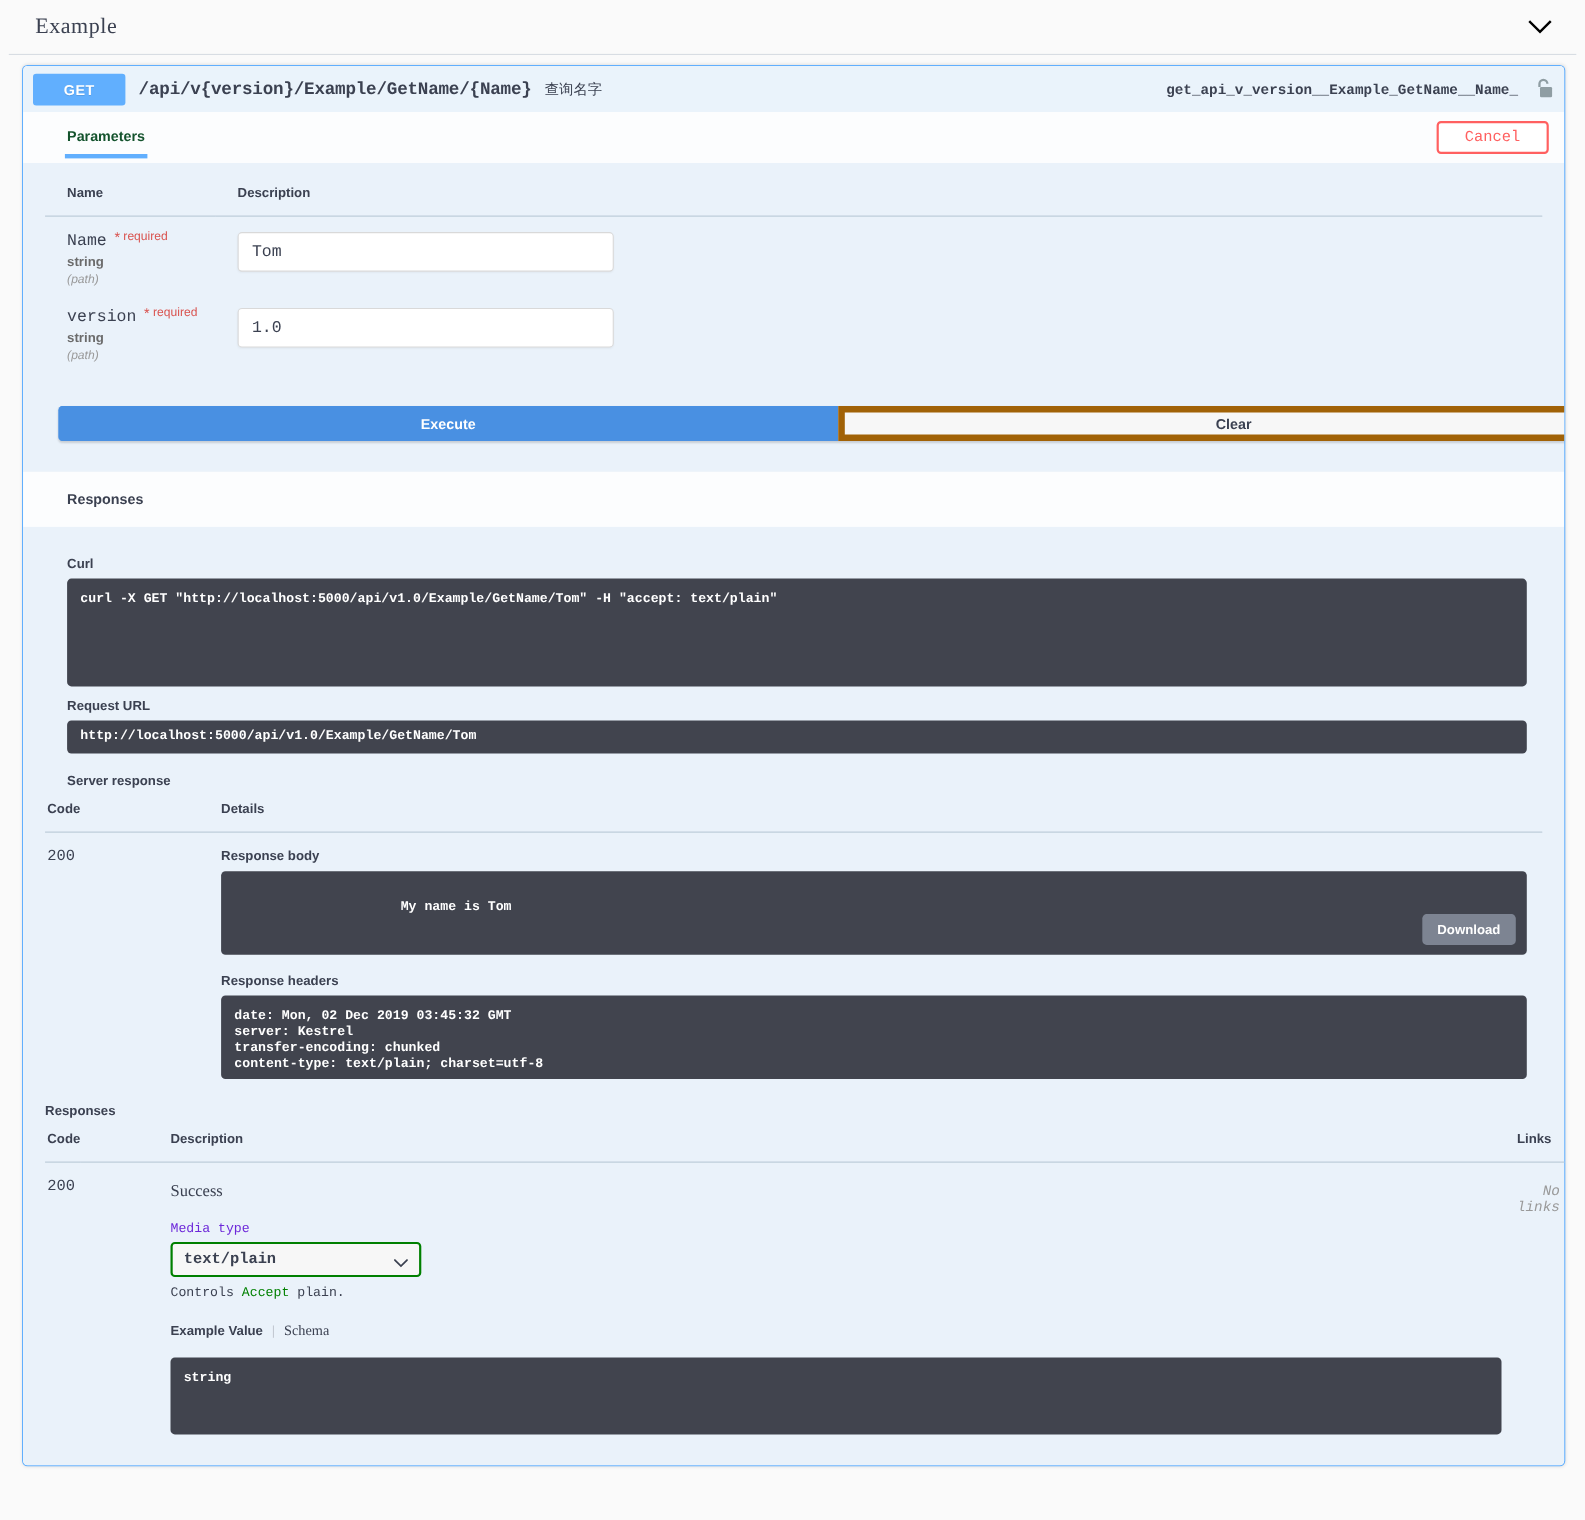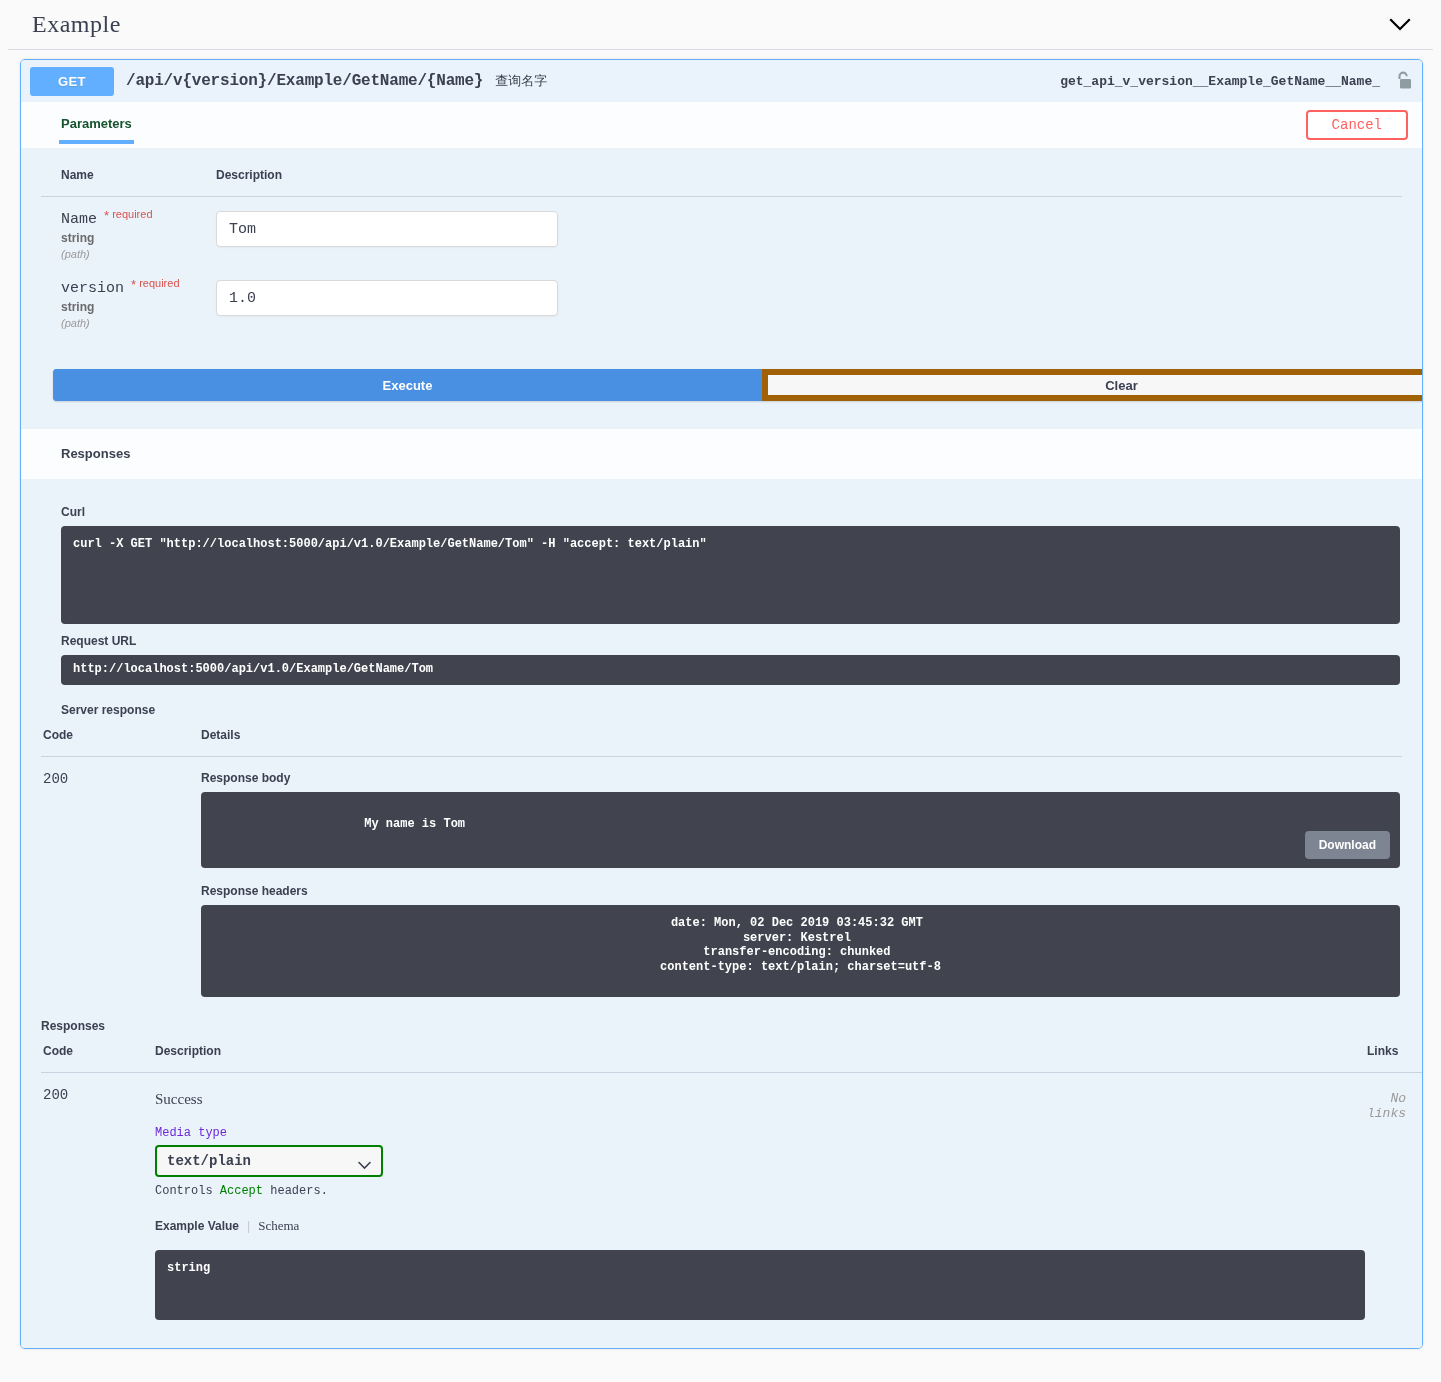--- a/index.html
+++ b/index.html
@@ -15,21 +15,21 @@
 
   
   .tag-header {
     height: 50px;
     display: flex; align-items: center;
     padding: 0 18px 0 24px;
     border-bottom: 1px solid #d8dde3;
     margin: 0 8px;
   }
   .tag-title {
-    font-size: 24px;
+    font-size: 20px;
     font-family: "Liberation Serif", serif;
     color: #3b4151;
     letter-spacing: .5px;
     flex: 1;
   }
   .chevron-btn {
     width: 30px; height: 30px;
     display: flex; align-items: center; justify-content: center;
     cursor: pointer; background: none; border: none; padding: 0;
   }
@@ -225,33 +225,33 @@
   }
   .sec-label {
     font-family: "Liberation Sans", sans-serif;
     font-size: 12px; font-weight: bold;
     color: #3b4151;
     margin: 10px 0 7px 20px;
   }
   .code-block {
     background: #41444e;
     border-radius: 4px;
-    margin: 0 2px 0 20px;
+    margin: 0 14px 0 20px;
     padding: 11px 12px;
     font-family: "Liberation Mono", monospace;
     font-size: 12px; font-weight: bold;
     color: #ffffff;
     white-space: pre-wrap;
     word-break: break-all;
     position: relative;
   }
   .curl-block { height: 98px; }
   .url-block { height: 30px; padding: 7px 12px; }
   .resp-body-block { height: 76px; padding-left: 48px; }
-  .resp-head-block { height: 92px; line-height: 14.5px; text-align: center; }
+  .resp-head-block { height: 76px; line-height: 14.5px; }
   .example-block {
     height: 70px;
     margin-left: 0;
     width: 1210px;
   }
 
   .download-btn {
     position: absolute;
     right: 10px; bottom: 9px;
     background: #7d8492;
@@ -484,21 +484,21 @@
               <div class="select-wrap">
                 <select class="media-select">
                   <option>text/plain</option>
                 </select>
                 <span class="select-chevron">
                   <svg width="13" height="9" viewBox="0 0 13 9" aria-hidden="true">
                     <path d="M1 1.5 L6.5 7 L12 1.5" fill="none" stroke="#3b4151" stroke-width="1.6" stroke-linecap="round"></path>
                   </svg>
                 </span>
               </div>
-              <div class="controls-accept"><span>Controls </span><span class="accept-word">Accept</span><span> headers.</span></div>
+              <div class="controls-accept"><span>Controls </span><span class="accept-word">Accept</span><span> plain.</span></div>
 
               <div class="example-tabs">
                 <span class="ex-tab-active">Example Value</span>
                 <span class="ex-tab-sep">|</span>
                 <span class="ex-tab">Schema</span>
               </div>
 
               <div class="example-wrap">
                 <div class="code-block example-block">string</div>
               </div>

